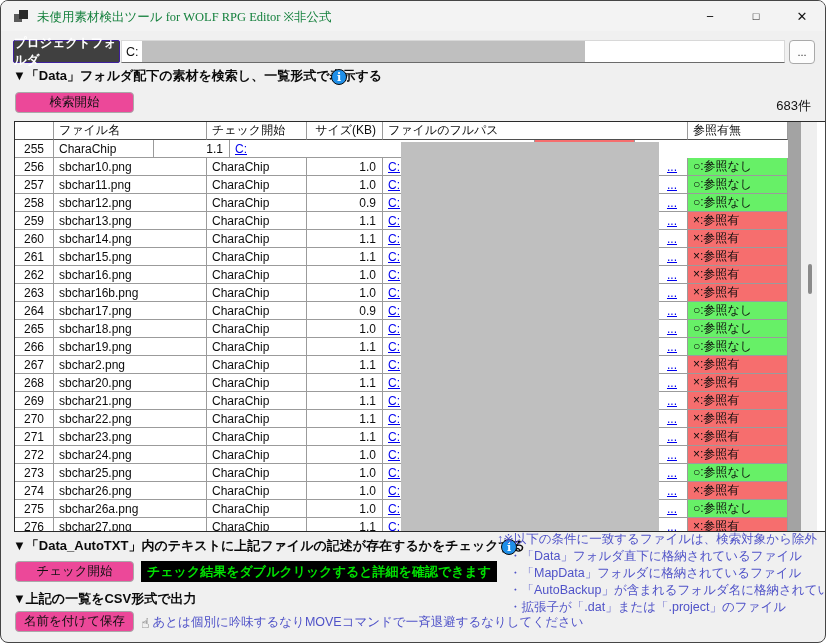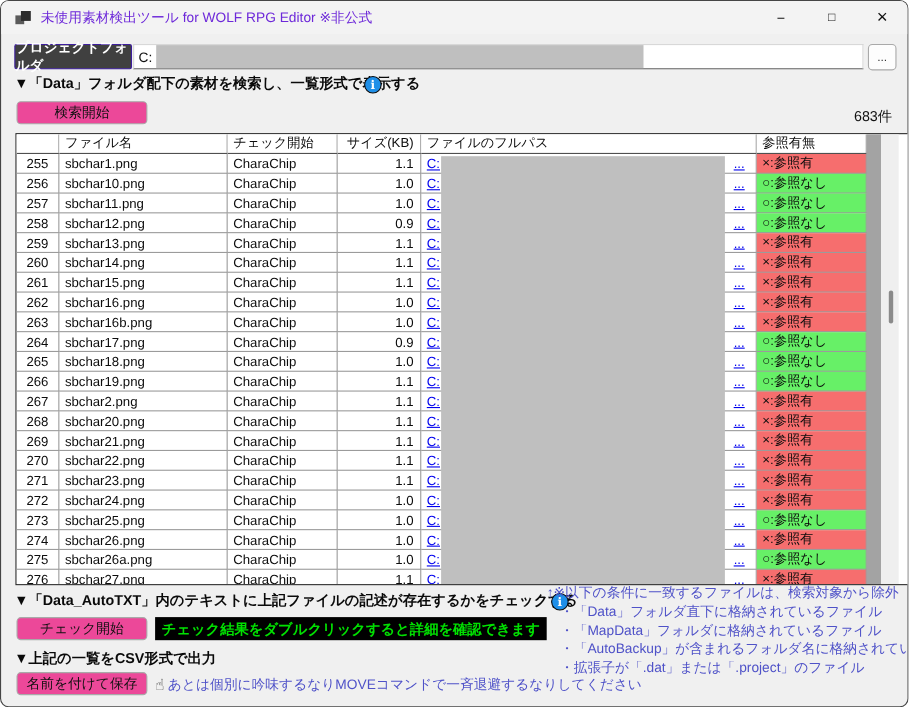--- a/index.html
+++ b/index.html
@@ -6,21 +6,21 @@
   *{box-sizing:border-box;font-family:"Liberation Sans","DejaVu Sans",sans-serif;}
   .window{
     position:relative;width:826px;height:643px;background:#f0f0f0;
     border:1px solid #454545;border-radius:8px;overflow:hidden;
   }
   
   .titlebar{position:absolute;left:0;top:0;width:100%;height:30px;background:#f3f3f3;}
   .app-icon{position:absolute;left:13px;top:9px;width:14px;height:13px;}
   .app-icon .sq1{position:absolute;left:0;top:4px;width:8px;height:8px;background:#5a5a5a;}
   .app-icon .sq2{position:absolute;left:5px;top:0;width:9px;height:9px;background:#2b2b2b;}
-  .win-title{position:absolute;left:36px;top:7px;font-size:12.5px;color:#6d28d9;white-space:nowrap;}
+  .win-title{position:absolute;left:36px;top:7px;font-size:12.5px;color:#15803d;white-space:nowrap;font-family:Liberation Serif, serif;}
   .win-btn{position:absolute;top:0;width:46px;height:30px;display:flex;align-items:center;justify-content:center;font-size:13px;color:#111;cursor:default;}
   .btn-min{right:92px;}  .btn-max{right:46px;font-size:11px;}  .btn-close{right:0;}
   
   .proj-btn{position:absolute;left:12px;top:39px;width:107px;height:23px;color:#fff;font-weight:bold;
     font-size:12.5px;display:flex;align-items:center;justify-content:center;border:1px solid #3e1f9e;border-radius:2px;}
   .path-field{position:absolute;left:120px;top:39px;width:664px;height:23px;background:#fff;
     border:1px solid #d8d8d8;border-bottom:1px solid #6b6b6b;font-size:12.5px;color:#111;
     display:flex;align-items:center;padding-left:4px;}
   .path-redact{position:absolute;left:20px;top:0;width:443px;height:21px;background:#bfbfbf;}
   .browse-btn{position:absolute;left:788px;top:39px;width:26px;height:24px;background:#fdfdfd;border:1px solid #a9a9a9;
@@ -94,21 +94,20 @@
       <div class="td c-no"></div>
       <div class="td c-file">ファイル名</div>
       <div class="td c-folder">チェック開始</div>
       <div class="td c-size">サイズ(KB)</div>
       <div class="td c-path">ファイルのフルパス</div>
       <div class="td c-status">参照有無</div>
     </div>
     <div id="tbody">
     <div class="tr">
       <div class="td c-no">255</div>
-      <div class="td c-file">sbchar1.png</div>
       <div class="td c-folder">CharaChip</div>
       <div class="td c-size">1.1</div>
       <div class="td c-path">
         <span class="plink">C:</span>
         <span class="plink more">...</span>
       </div>
       <div class="td c-status" style="background: rgb(246, 110, 110);">×:参照有</div>
     </div>
 
     <div class="tr">

